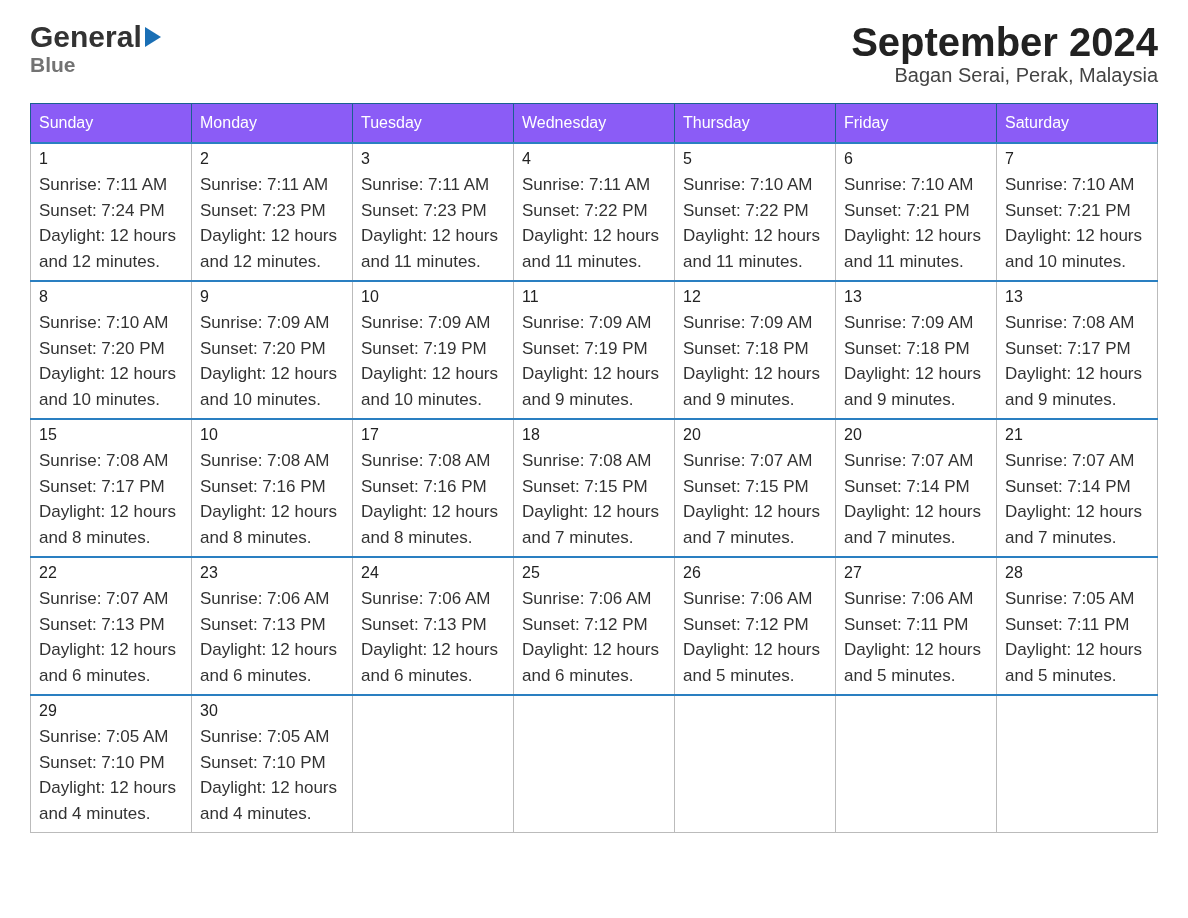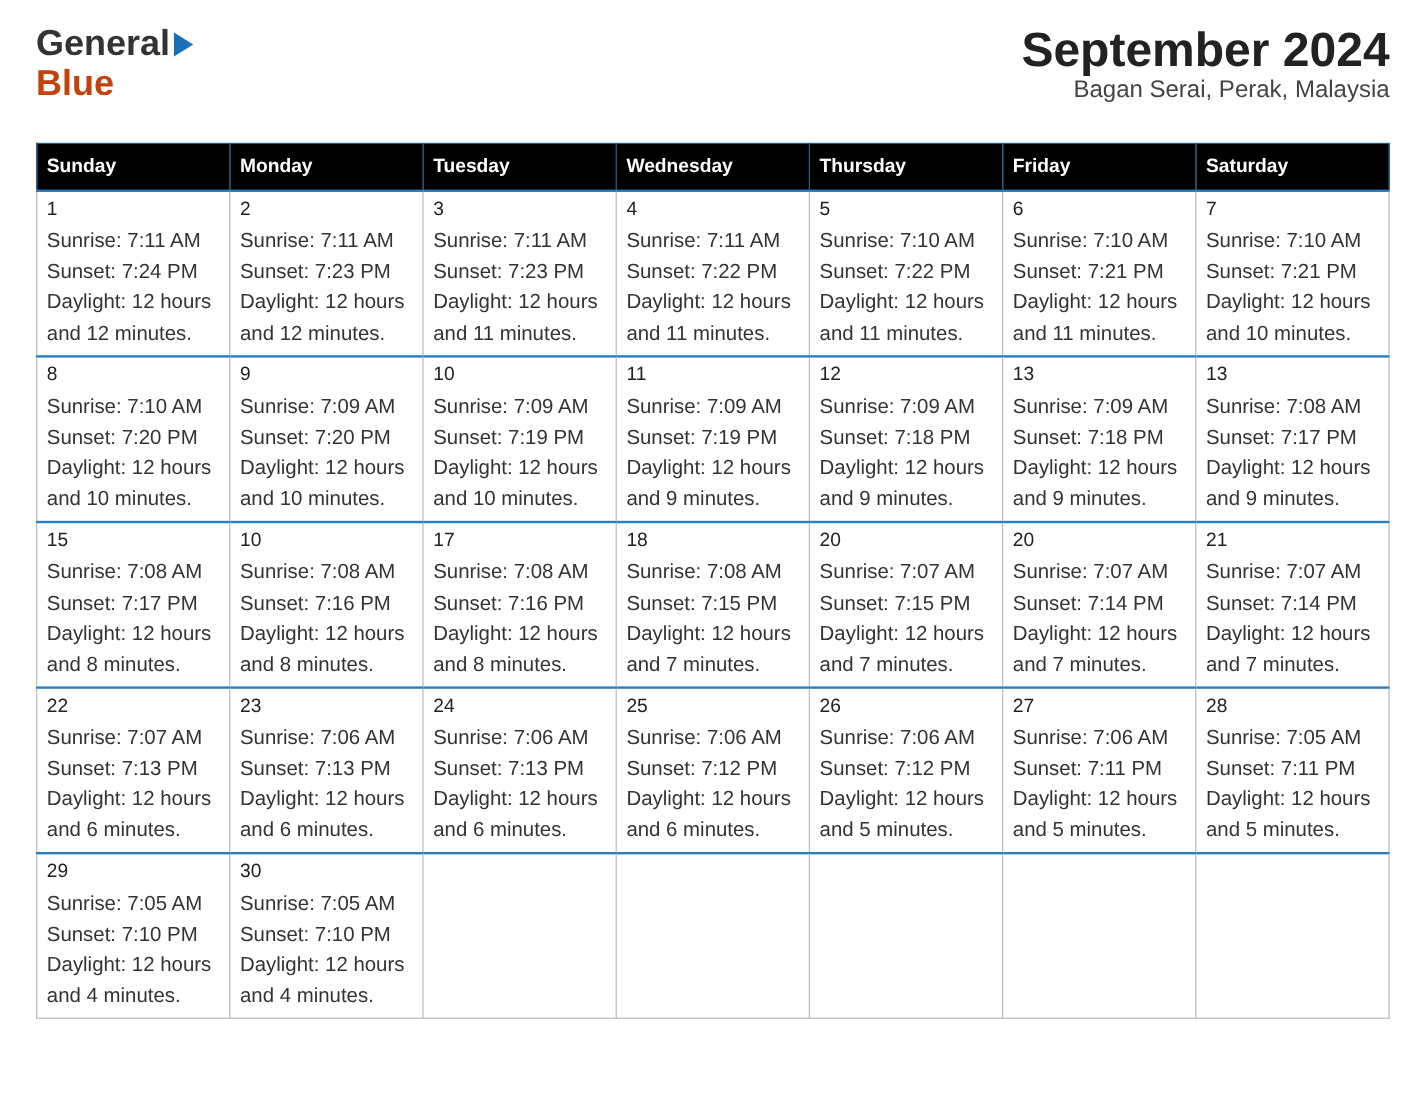--- a/index.html
+++ b/index.html
@@ -8,21 +8,21 @@
       background: #fff;
       color: #333;
       width: 1188px;
       min-height: 918px;
       padding: 20px 30px;
     }
     .header {
       display: flex;
       justify-content: space-between;
       align-items: flex-start;
-      margin-bottom: 32px;
+      margin-bottom: 16px;
     }
     .title-block {
       text-align: right;
     }
     .title-block h1 {
       font-size: 40px;
       font-weight: bold;
       color: #222;
       line-height: 1.1;
     }
@@ -30,24 +30,24 @@
       font-size: 20px;
       font-weight: normal;
       color: #444;
     }
     .calendar {
       width: 100%;
       border-collapse: collapse;
       border: 1px solid #999;
     }
     .calendar th {
-      background-color: #000000;
+      background-color: #8b5cf6;
       color: #fff;
       font-size: 16px;
-      font-weight: bold;
+      font-weight: normal;
       padding: 10px 8px;
       text-align: left;
       border: 1px solid #1a6090;
     }
     .calendar td {
       vertical-align: top;
       padding: 6px 8px;
       border: 1px solid #bbb;
       font-size: 12.5px;
       width: 14.28%;
@@ -80,21 +80,21 @@
   </style>
 </head>
 <body>
 
 <div class="header">
   <div class="logo-stack">
     <div style="display:flex; align-items:center; font-size:30px; font-weight:bold; color:#333; line-height:1.1;">
       <span>General</span>
         <span style="display:inline-block;width:0;height:0;border-left:16px solid #1a6fb5;border-top:10px solid transparent;border-bottom:10px solid transparent;margin-left:3px;"></span>
     </div>
-    <div style="font-size:30px; font-weight:bold; color:#c2410c; line-height:1.1;">Blue</div>
+    <div style="font-size:21px; font-weight:bold; color:#737373; line-height:1.1;">Blue</div>
   </div>
   <div class="title-block">
     <h1>September 2024</h1>
     <h2>Bagan Serai, Perak, Malaysia</h2>
   </div>
 </div>
 
 <table class="calendar">
   <thead>
     <tr>

